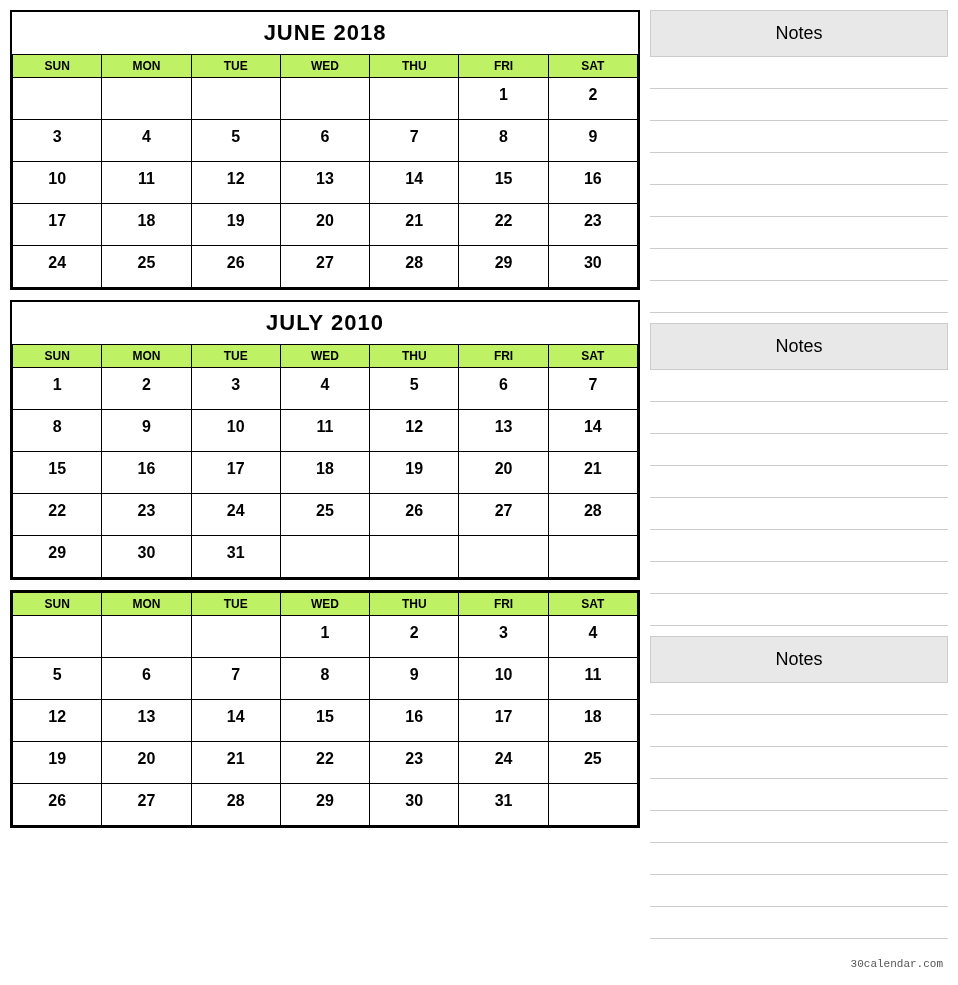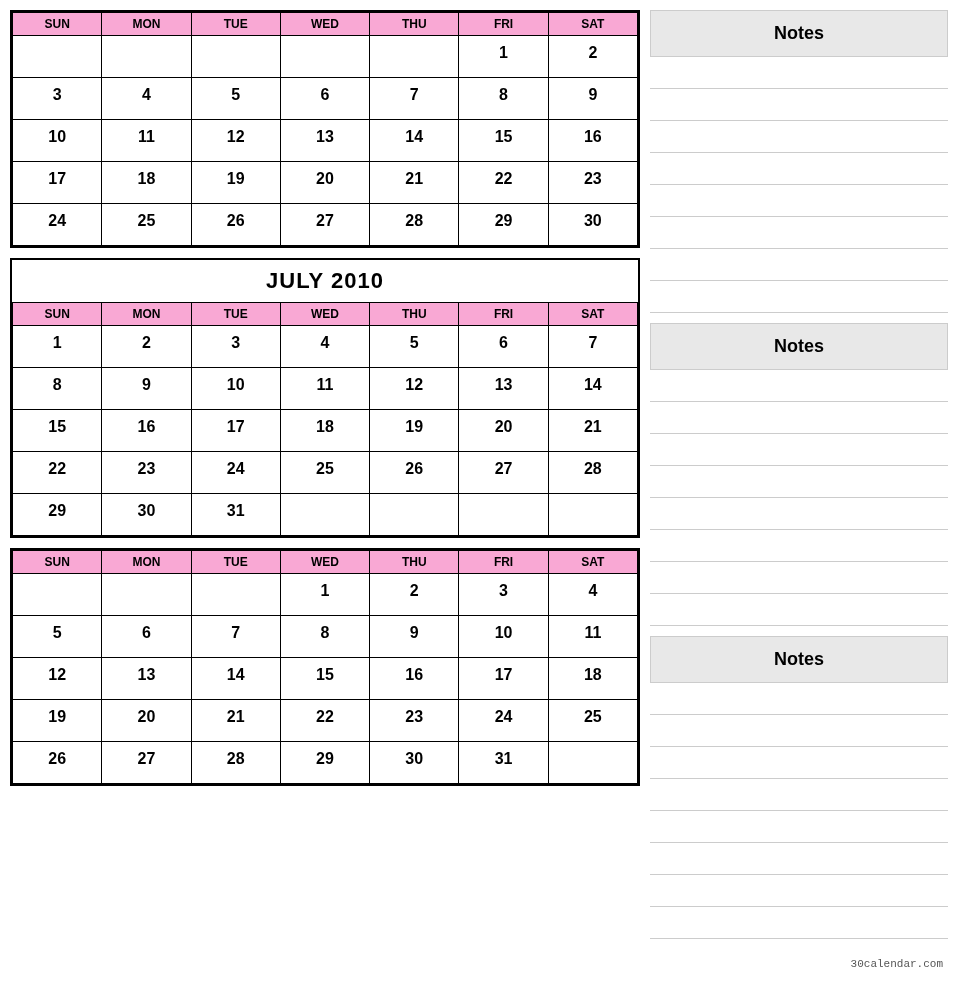--- a/index.html
+++ b/index.html
@@ -46,21 +46,21 @@
     .calendar-table {
       width: 100%;
       border-collapse: collapse;
     }
     .calendar-table th {
       border: 1px solid #000;
       text-align: center;
       font-size: 12px;
       font-weight: bold;
       padding: 4px 2px;
-      background: #f9a8d4;
+      background: #bef264;
     }
     .calendar-table td {
       border: 1px solid #000;
       text-align: center;
       font-size: 16px;
       font-weight: bold;
       padding: 8px 2px;
       width: 14.28%;
       height: 42px;
       vertical-align: top;
@@ -68,21 +68,21 @@
     .notes-section {
       display: flex;
       flex-direction: column;
       flex: 1;
     }
     .notes-header {
       background: #e8e8e8;
       border: 1px solid #ccc;
       text-align: center;
       font-size: 18px;
-      font-weight: bold;
+      font-weight: normal;
       padding: 12px 0;
       margin-bottom: 0;
     }
     .notes-lines {
       flex: 1;
       display: flex;
       flex-direction: column;
     }
     .notes-line {
       border-bottom: 1px solid #ccc;
@@ -98,20 +98,21 @@
       font-family: Liberation Mono, monospace;
     }
   </style>
 </head>
 <body>
 
 <div class="main-container">
   <div class="calendars-column">
 
   <div class="calendar-container">
+        <div class="calendar-title">JUNE 2018</div>
         <table class="calendar-table">
           <thead>
             <tr>
               <th>SUN</th>
               <th>MON</th>
               <th>TUE</th>
               <th>WED</th>
               <th>THU</th>
               <th>FRI</th>
               <th>SAT</th>

